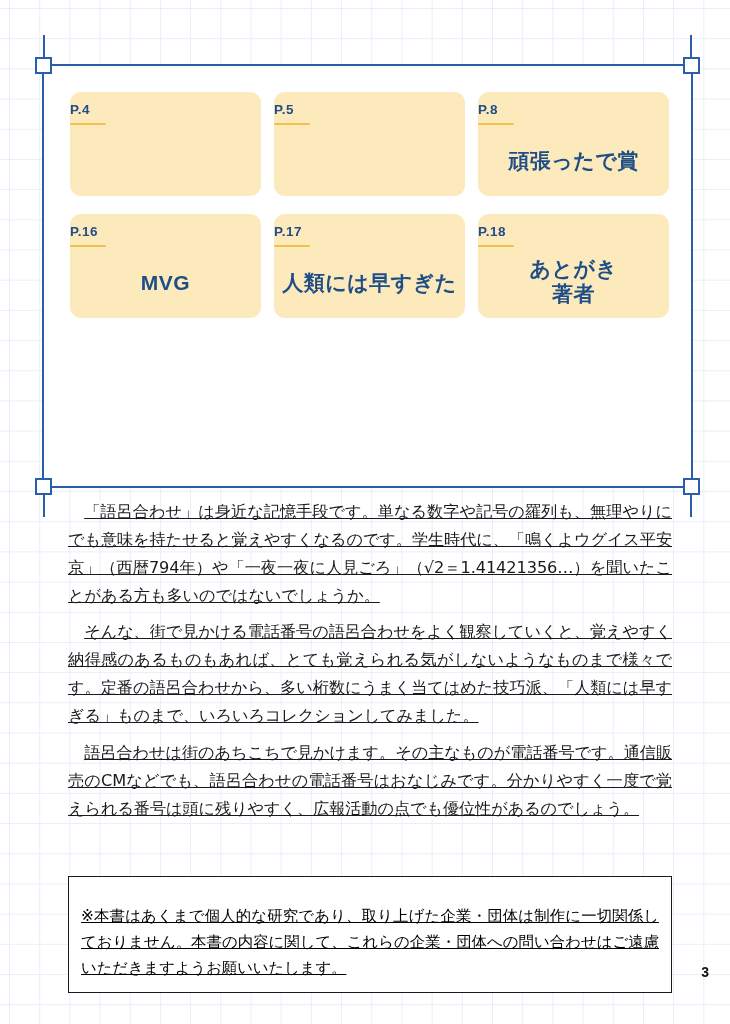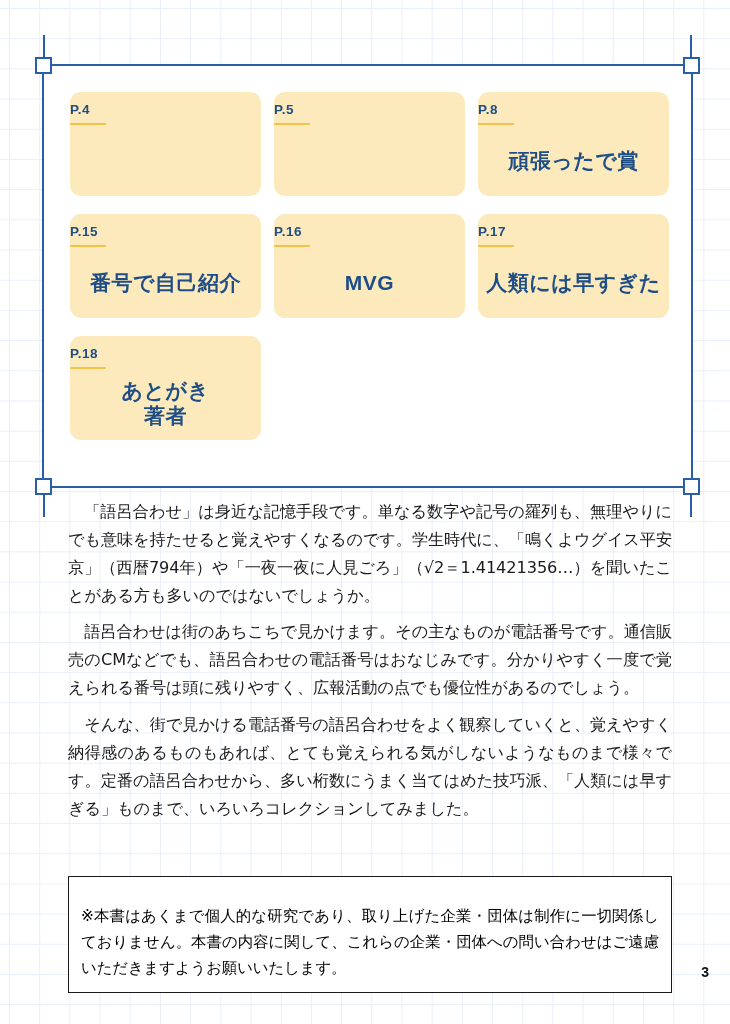--- a/index.html
+++ b/index.html
@@ -123,20 +123,21 @@
     color: #1a1a1a;
   }
   .para {
     font-size: 16.2px;
     line-height: 1.72;
     text-indent: 1em;
     margin: 0 0 9px 0;
     text-align: justify;
     font-family: "DejaVu Sans", "Liberation Sans", sans-serif;
     letter-spacing: -0.1px;
+    text-decoration: underline;
   }
 
   
   #disclaimer-box {
     position: absolute;
     left: 68px;
     top: 876px;
     width: 604px;
     border: 1.6px solid #1a1a1a;
     background: #ffffff;
@@ -188,27 +189,20 @@
         <div class="card-rule"></div>
       </div>
       <div class="toc-card">
         <div class="card-page">P.8</div>
         <div class="card-rule"></div>
         <div class="card-title">
           <span>頑張ったで賞</span>
         </div>
       </div>
       <div class="toc-card">
-        <div class="card-page">P.15</div>
-        <div class="card-rule"></div>
-        <div class="card-title">
-          <span>番号で自己紹介</span>
-        </div>
-      </div>
-      <div class="toc-card">
         <div class="card-page">P.16</div>
         <div class="card-rule"></div>
         <div class="card-title">
           <span>MVG</span>
         </div>
       </div>
       <div class="toc-card">
         <div class="card-page">P.17</div>
         <div class="card-rule"></div>
         <div class="card-title">
@@ -220,21 +214,21 @@
         <div class="card-rule"></div>
         <div class="card-title">
           <span>あとがき<br>著者</span>
         </div>
       </div>
     </div>
 </div>
 
 <div id="article">
     <p class="para">「語呂合わせ」は身近な記憶手段です。単なる数字や記号の羅列も、無理やりにでも意味を持たせると覚えやすくなるのです。学生時代に、「鳴くよウグイス平安京」（西暦794年）や「一夜一夜に人見ごろ」（√2＝1.41421356…）を聞いたことがある方も多いのではないでしょうか。</p>
+    <p class="para">そんな、街で見かける電話番号の語呂合わせをよく観察していくと、覚えやすく納得感のあるものもあれば、とても覚えられる気がしないようなものまで様々です。定番の語呂合わせから、多い桁数にうまく当てはめた技巧派、「人類には早すぎる」ものまで、いろいろコレクションしてみました。</p>
     <p class="para">語呂合わせは街のあちこちで見かけます。その主なものが電話番号です。通信販売のCMなどでも、語呂合わせの電話番号はおなじみです。分かりやすく一度で覚えられる番号は頭に残りやすく、広報活動の点でも優位性があるのでしょう。</p>
-    <p class="para">そんな、街で見かける電話番号の語呂合わせをよく観察していくと、覚えやすく納得感のあるものもあれば、とても覚えられる気がしないようなものまで様々です。定番の語呂合わせから、多い桁数にうまく当てはめた技巧派、「人類には早すぎる」ものまで、いろいろコレクションしてみました。</p>
   </div>
 
 <div id="disclaimer-box">
   <p class="para">※本書はあくまで個人的な研究であり、取り上げた企業・団体は制作に一切関係しておりません。本書の内容に関して、これらの企業・団体への問い合わせはご遠慮いただきますようお願いいたします。</p>
 </div>
 
 <div id="page-number">3</div>
 
 </body></html>

